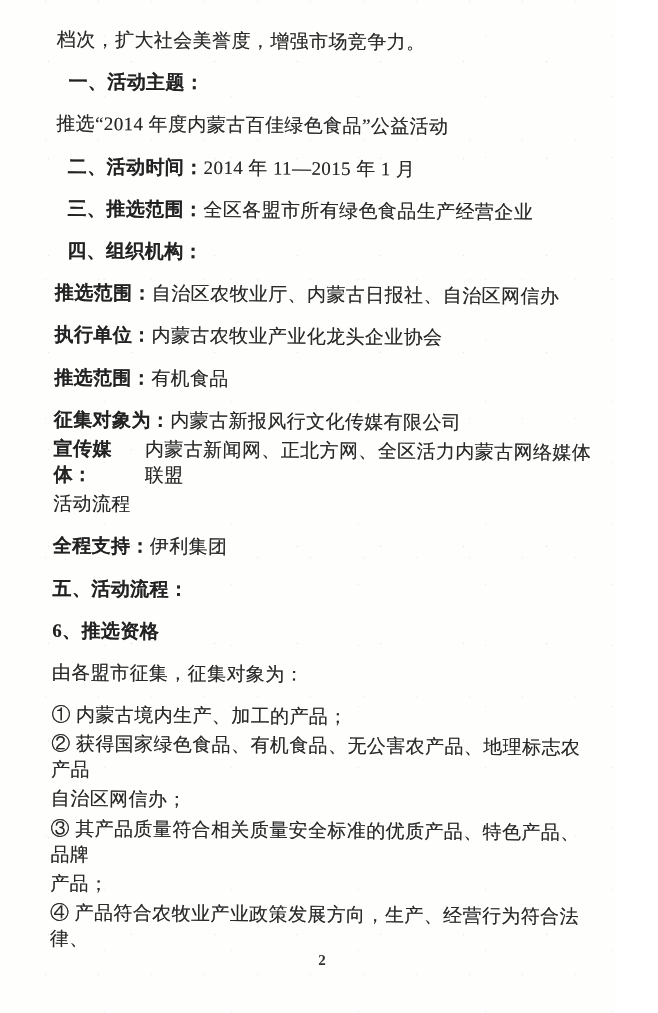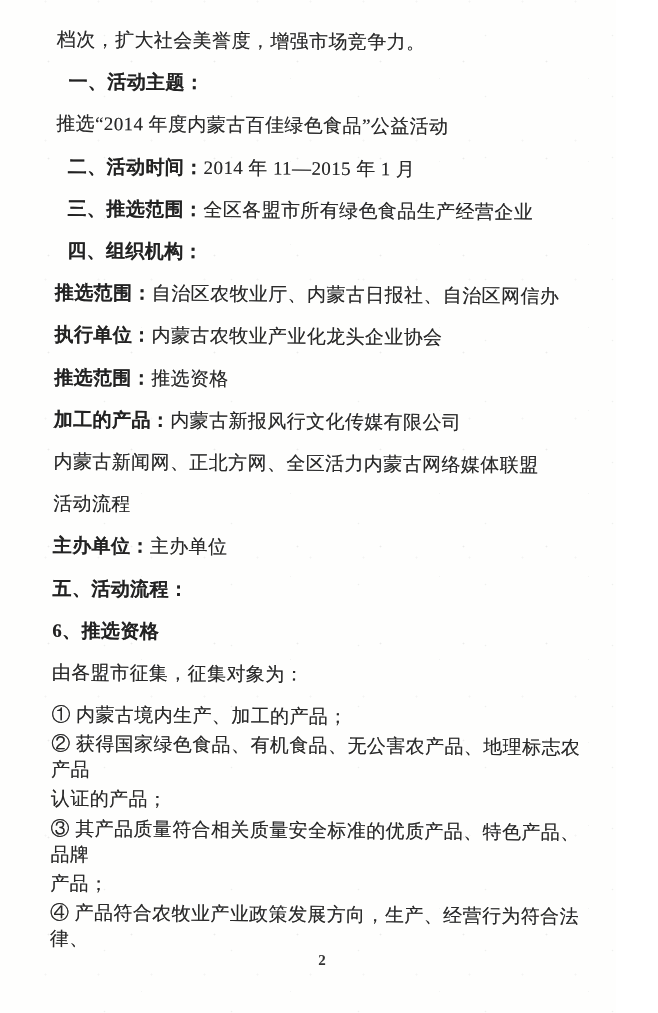--- a/index.html
+++ b/index.html
@@ -87,51 +87,51 @@
       <div class="doc-line indent">
     <span class="seg-bold">四、组织机构：</span><span class="seg-normal"></span>
   </div>
       <div class="doc-line">
     <span class="seg-bold">推选范围：</span><span class="seg-normal">自治区农牧业厅、内蒙古日报社、自治区网信办</span>
   </div>
       <div class="doc-line">
     <span class="seg-bold">执行单位：</span><span class="seg-normal">内蒙古农牧业产业化龙头企业协会</span>
   </div>
       <div class="doc-line">
-    <span class="seg-bold">推选范围：</span><span class="seg-normal">推选资格</span>
+    <span class="seg-bold">推选范围：</span><span class="seg-normal">有机食品</span>
   </div>
       <div class="doc-line">
-    <span class="seg-bold">加工的产品：</span><span class="seg-normal">内蒙古新报风行文化传媒有限公司</span>
+    <span class="seg-bold">征集对象为：</span><span class="seg-normal">内蒙古新报风行文化传媒有限公司</span>
   </div>
       <div class="doc-line">
-    <span class="seg-normal">内蒙古新闻网、正北方网、全区活力内蒙古网络媒体联盟</span>
+    <span class="seg-bold">宣传媒体：</span><span class="seg-normal">内蒙古新闻网、正北方网、全区活力内蒙古网络媒体联盟</span>
   </div>
       <div class="doc-line">
     <span class="seg-bold"></span><span class="seg-normal">活动流程</span>
   </div>
       <div class="doc-line">
-    <span class="seg-bold">主办单位：</span><span class="seg-normal">主办单位</span>
+    <span class="seg-bold">全程支持：</span><span class="seg-normal">伊利集团</span>
   </div>
       <div class="doc-line">
     <span class="seg-bold">五、活动流程：</span><span class="seg-normal"></span>
   </div>
       <div class="doc-line">
     <span class="seg-bold">6、推选资格</span><span class="seg-normal"></span>
   </div>
       <div class="doc-line">
     <span class="seg-bold"></span><span class="seg-normal">由各盟市征集，征集对象为：</span>
   </div>
       <div class="doc-line">
     <span class="seg-bold"></span><span class="seg-normal">① 内蒙古境内生产、加工的产品；</span>
   </div>
       <div class="doc-line">
     <span class="seg-bold"></span><span class="seg-normal">② 获得国家绿色食品、有机食品、无公害农产品、地理标志农产品</span>
   </div>
       <div class="doc-line">
-    <span class="seg-bold"></span><span class="seg-normal">认证的产品；</span>
+    <span class="seg-bold"></span><span class="seg-normal">自治区网信办；</span>
   </div>
       <div class="doc-line">
     <span class="seg-bold"></span><span class="seg-normal">③ 其产品质量符合相关质量安全标准的优质产品、特色产品、品牌</span>
   </div>
       <div class="doc-line">
     <span class="seg-bold"></span><span class="seg-normal">产品；</span>
   </div>
       <div class="doc-line">
     <span class="seg-bold"></span><span class="seg-normal">④ 产品符合农牧业产业政策发展方向，生产、经营行为符合法律、</span>
   </div>

